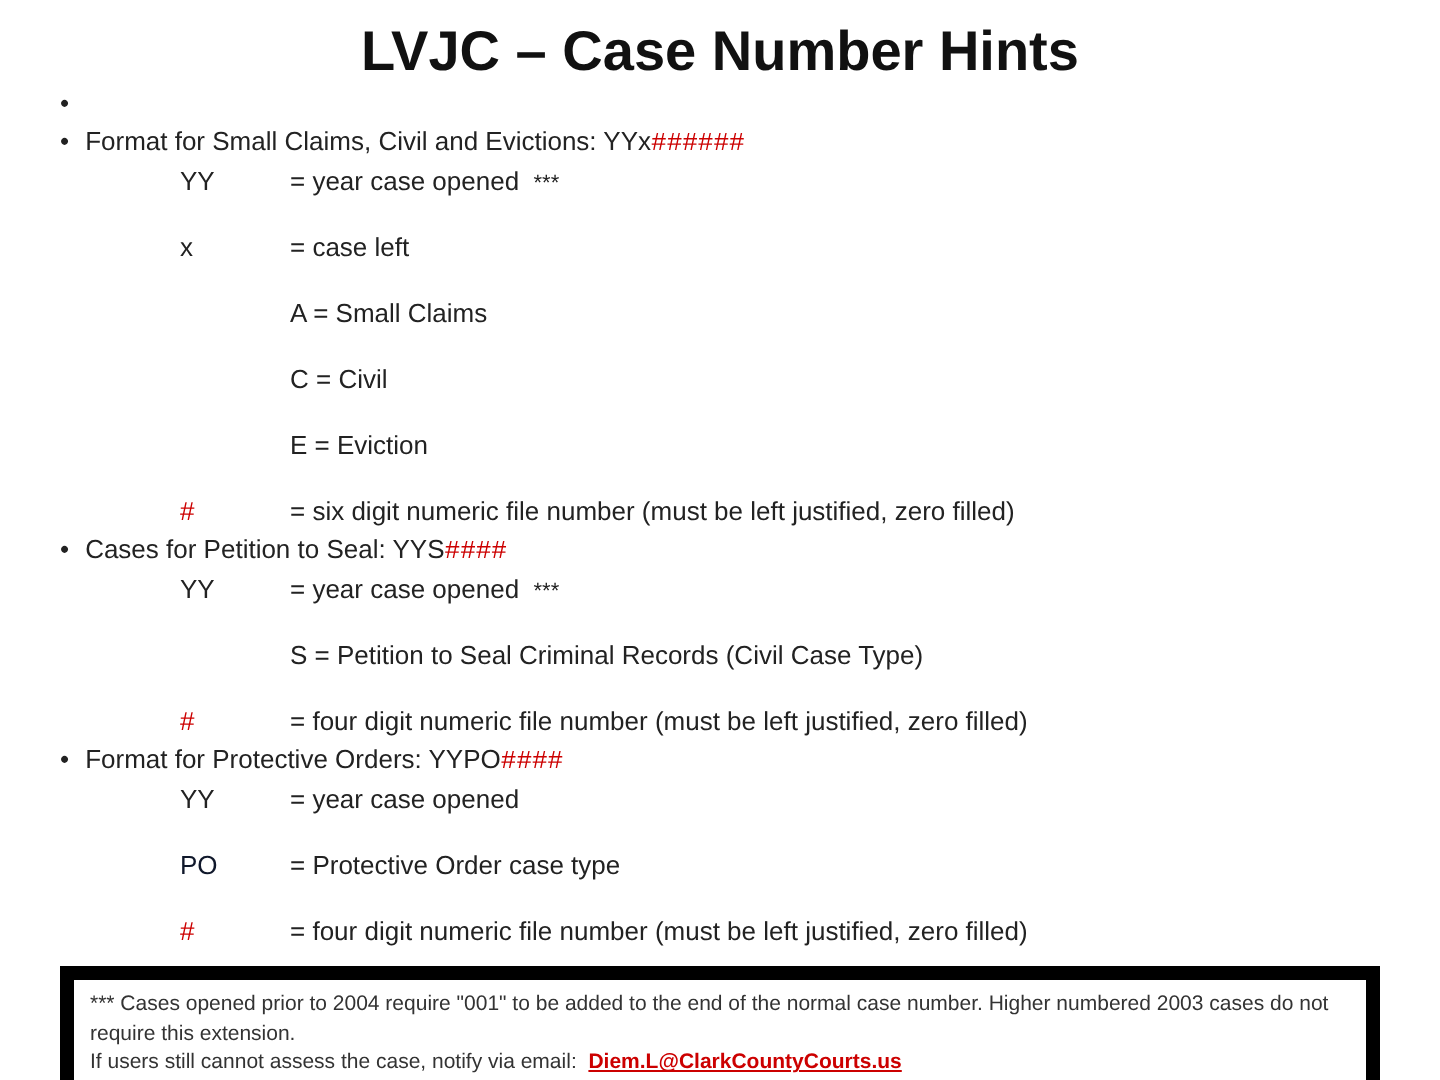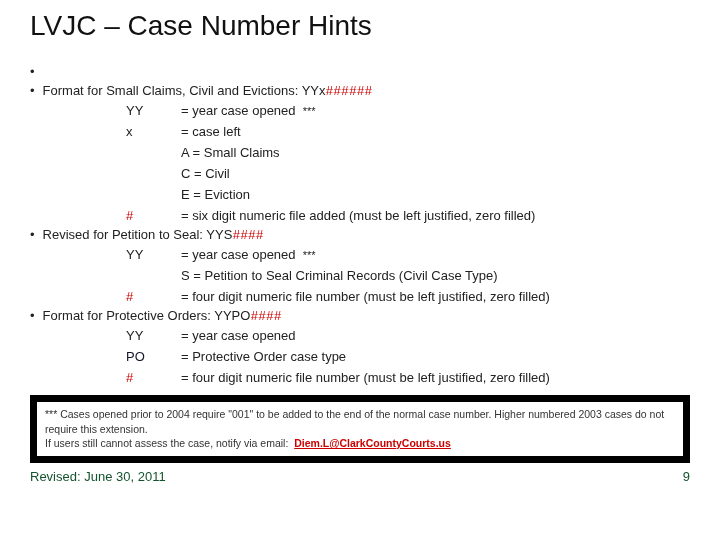--- a/index.html
+++ b/index.html
@@ -14,23 +14,23 @@
     }
     .page {
       width: 720px;
       height: 540px;
       display: flex;
       flex-direction: column;
       padding: 10px 30px 10px 30px;
     }
     .title {
       font-size: 28px;
-      font-weight: normal;
-      text-align: left;
-      margin-bottom: 22px;
+      font-weight: bold;
+      text-align: center;
+      margin-bottom: 2px;
       color: #111;
     }
     .bullet-item {
       display: flex;
       align-items: flex-start;
       margin-bottom: 4px;
       font-size: 13px;
     }
     .bullet-dot {
       margin-right: 8px;
@@ -61,22 +61,22 @@
       font-size: 13px;
       color: #14532d;
     }
     .stars {
       color: #222;
       font-size: 11px;
     }
     .sub-grid {
       display: grid;
       grid-template-columns: 55px 1fr;
-      row-gap: 6px;
-      margin-left: 96px;
+      row-gap: 18px;
+      margin-left: 60px;
       margin-bottom: 4px;
     }
   </style>
 </head>
 <body>
 
 <div class="page">
 
   <div class="title">LVJC – Case Number Hints</div>
 
@@ -96,27 +96,27 @@
     <span class="desc">= year case opened &nbsp;<span class="stars">***</span></span>
     <span class="code plain">x</span>
     <span class="desc">= case left</span>
     <span class="code"></span>
     <span class="desc">A = Small Claims</span>
     <span class="code"></span>
     <span class="desc">C = Civil</span>
     <span class="code"></span>
     <span class="desc">E = Eviction</span>
     <span class="code hash" style="color:#c00;">#</span>
-    <span class="desc">= six digit numeric file added (must be left justified, zero filled)</span>
+    <span class="desc">= six digit numeric file number (must be left justified, zero filled)</span>
   </div>
 
   <div class="bullet-item">
     <span class="bullet-dot">•</span>
     <span>
-      <span>Revised for Petition to Seal:  YYS</span><span class="format-inline">####</span>
+      <span>Cases for Petition to Seal:  YYS</span><span class="format-inline">####</span>
     </span>
   </div>
 
   <div class="sub-grid">
     <span class="code plain">YY</span>
     <span class="desc">= year case opened &nbsp;<span class="stars">***</span></span>
     <span class="code"></span>
     <span class="desc">S = Petition to Seal Criminal Records (Civil Case Type)</span>
     <span class="code hash" style="color:#c00;">#</span>
     <span class="desc">= four digit numeric file number (must be left justified, zero filled)</span>

